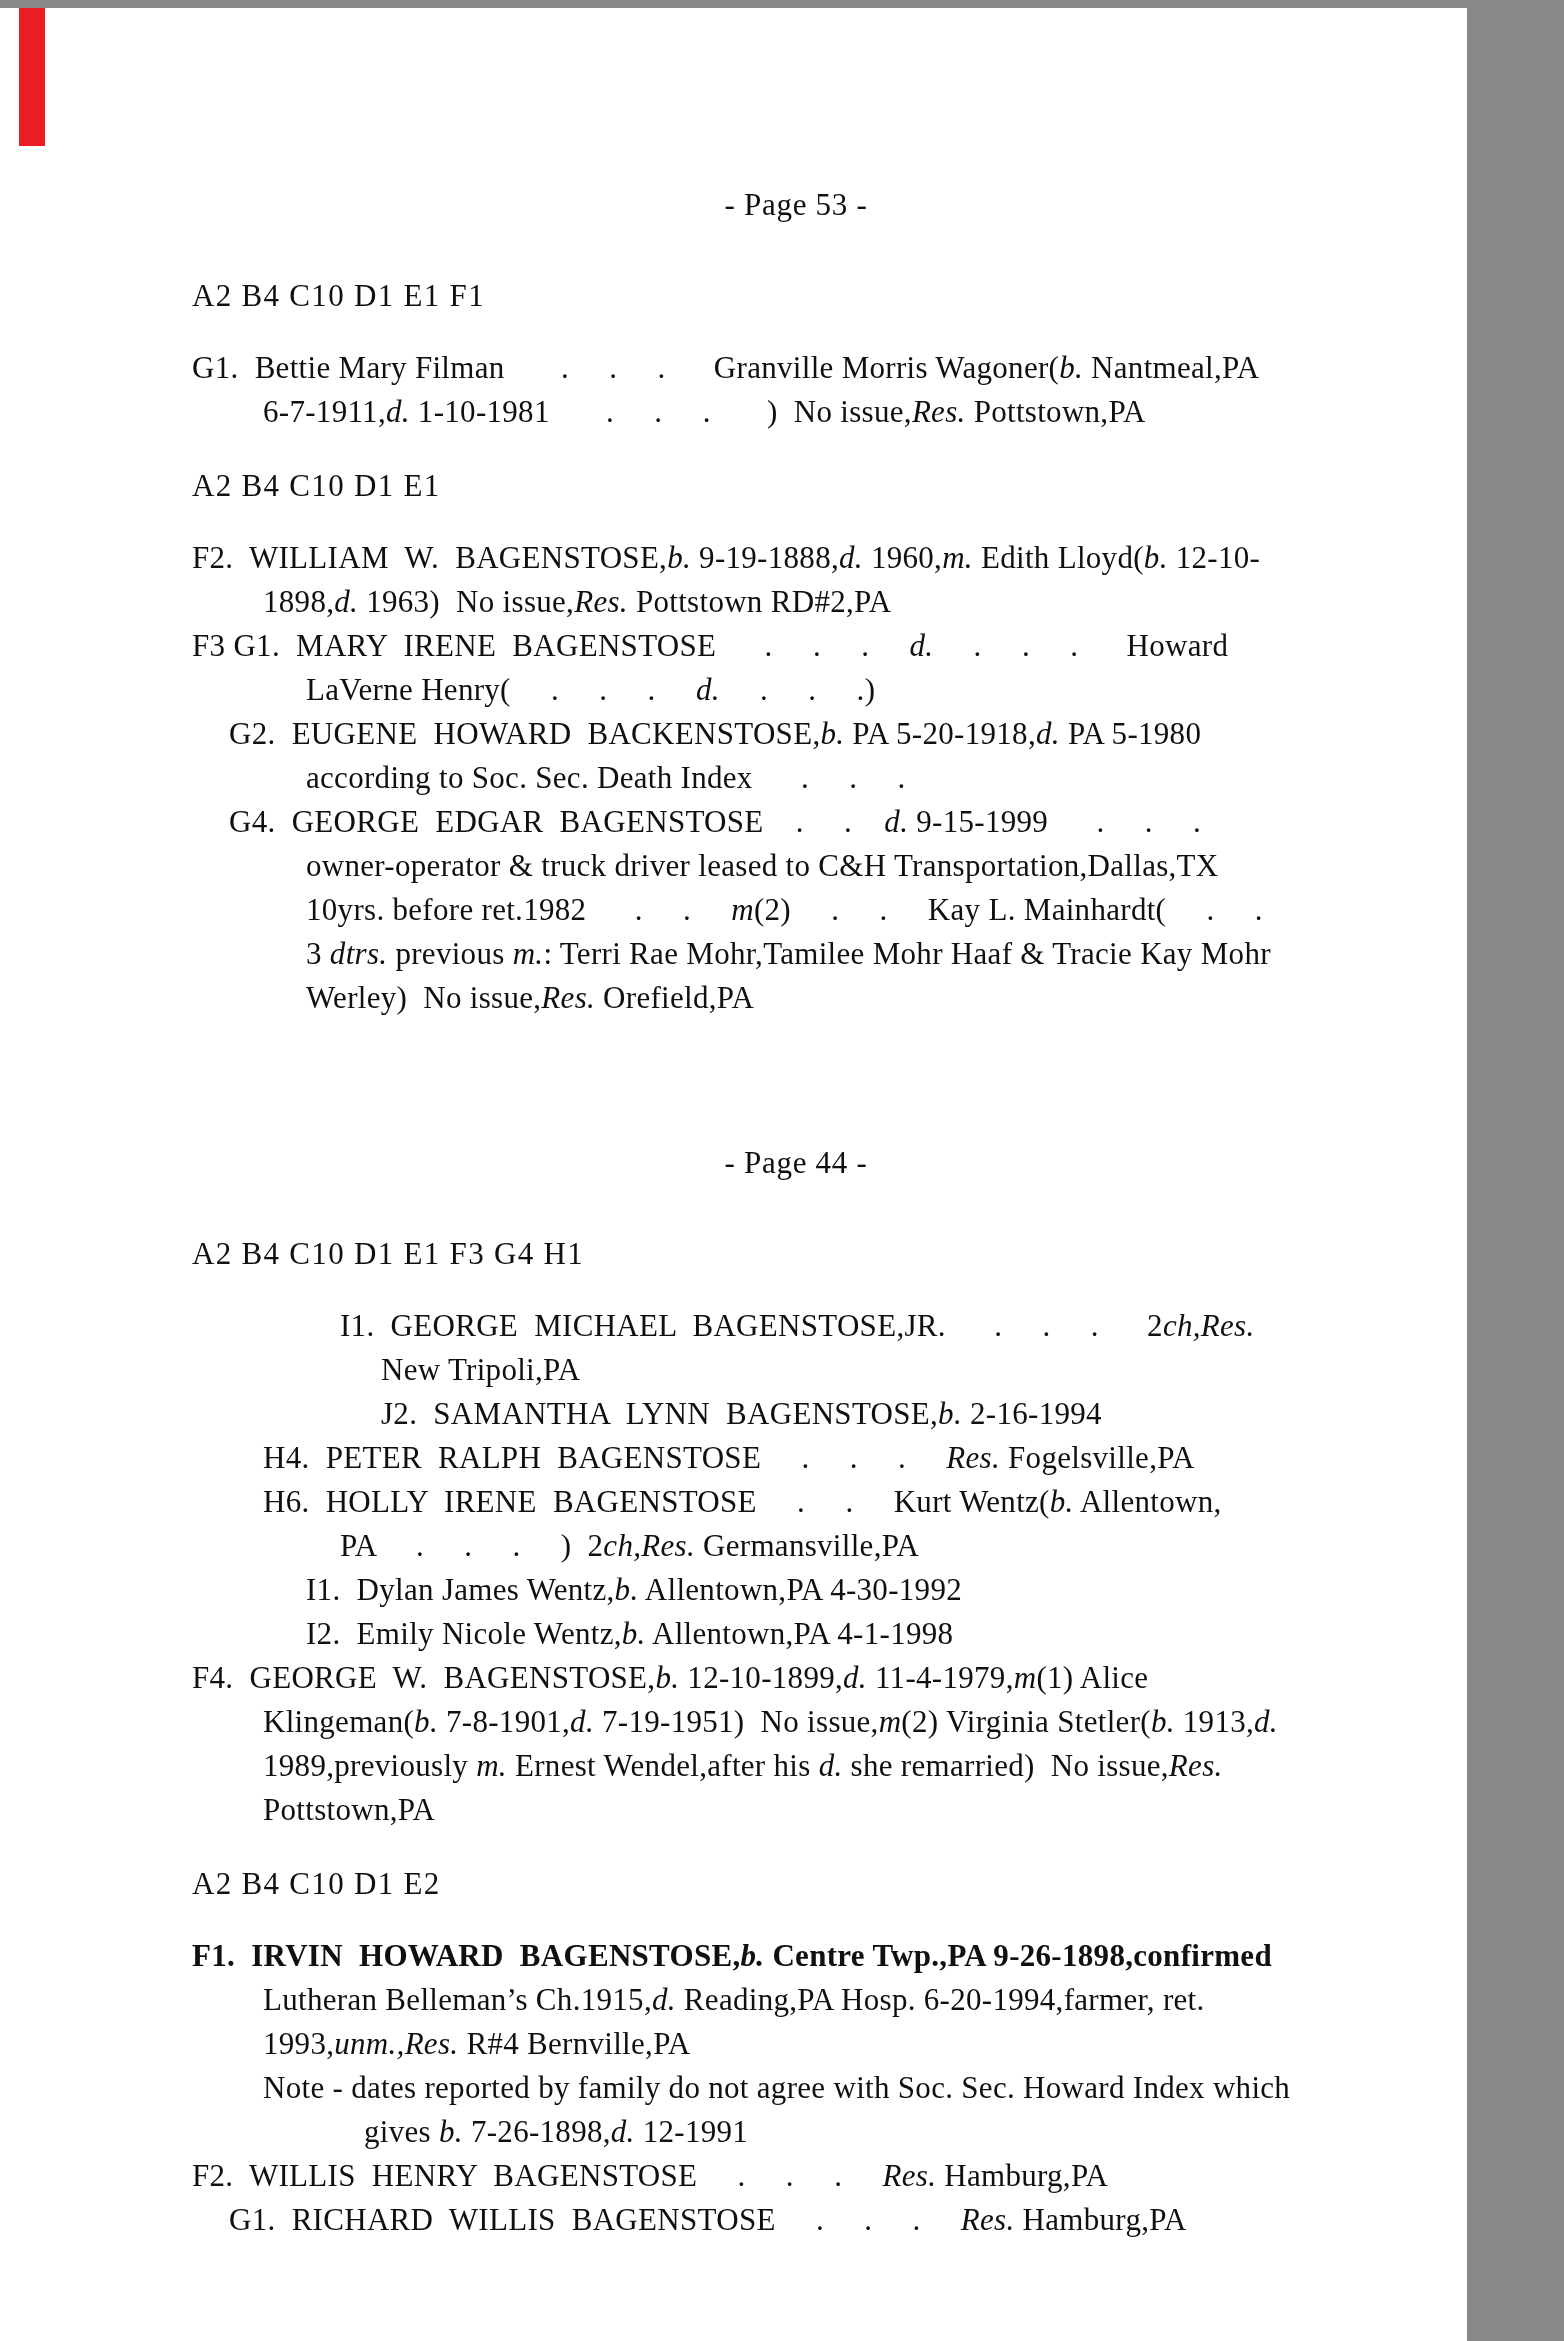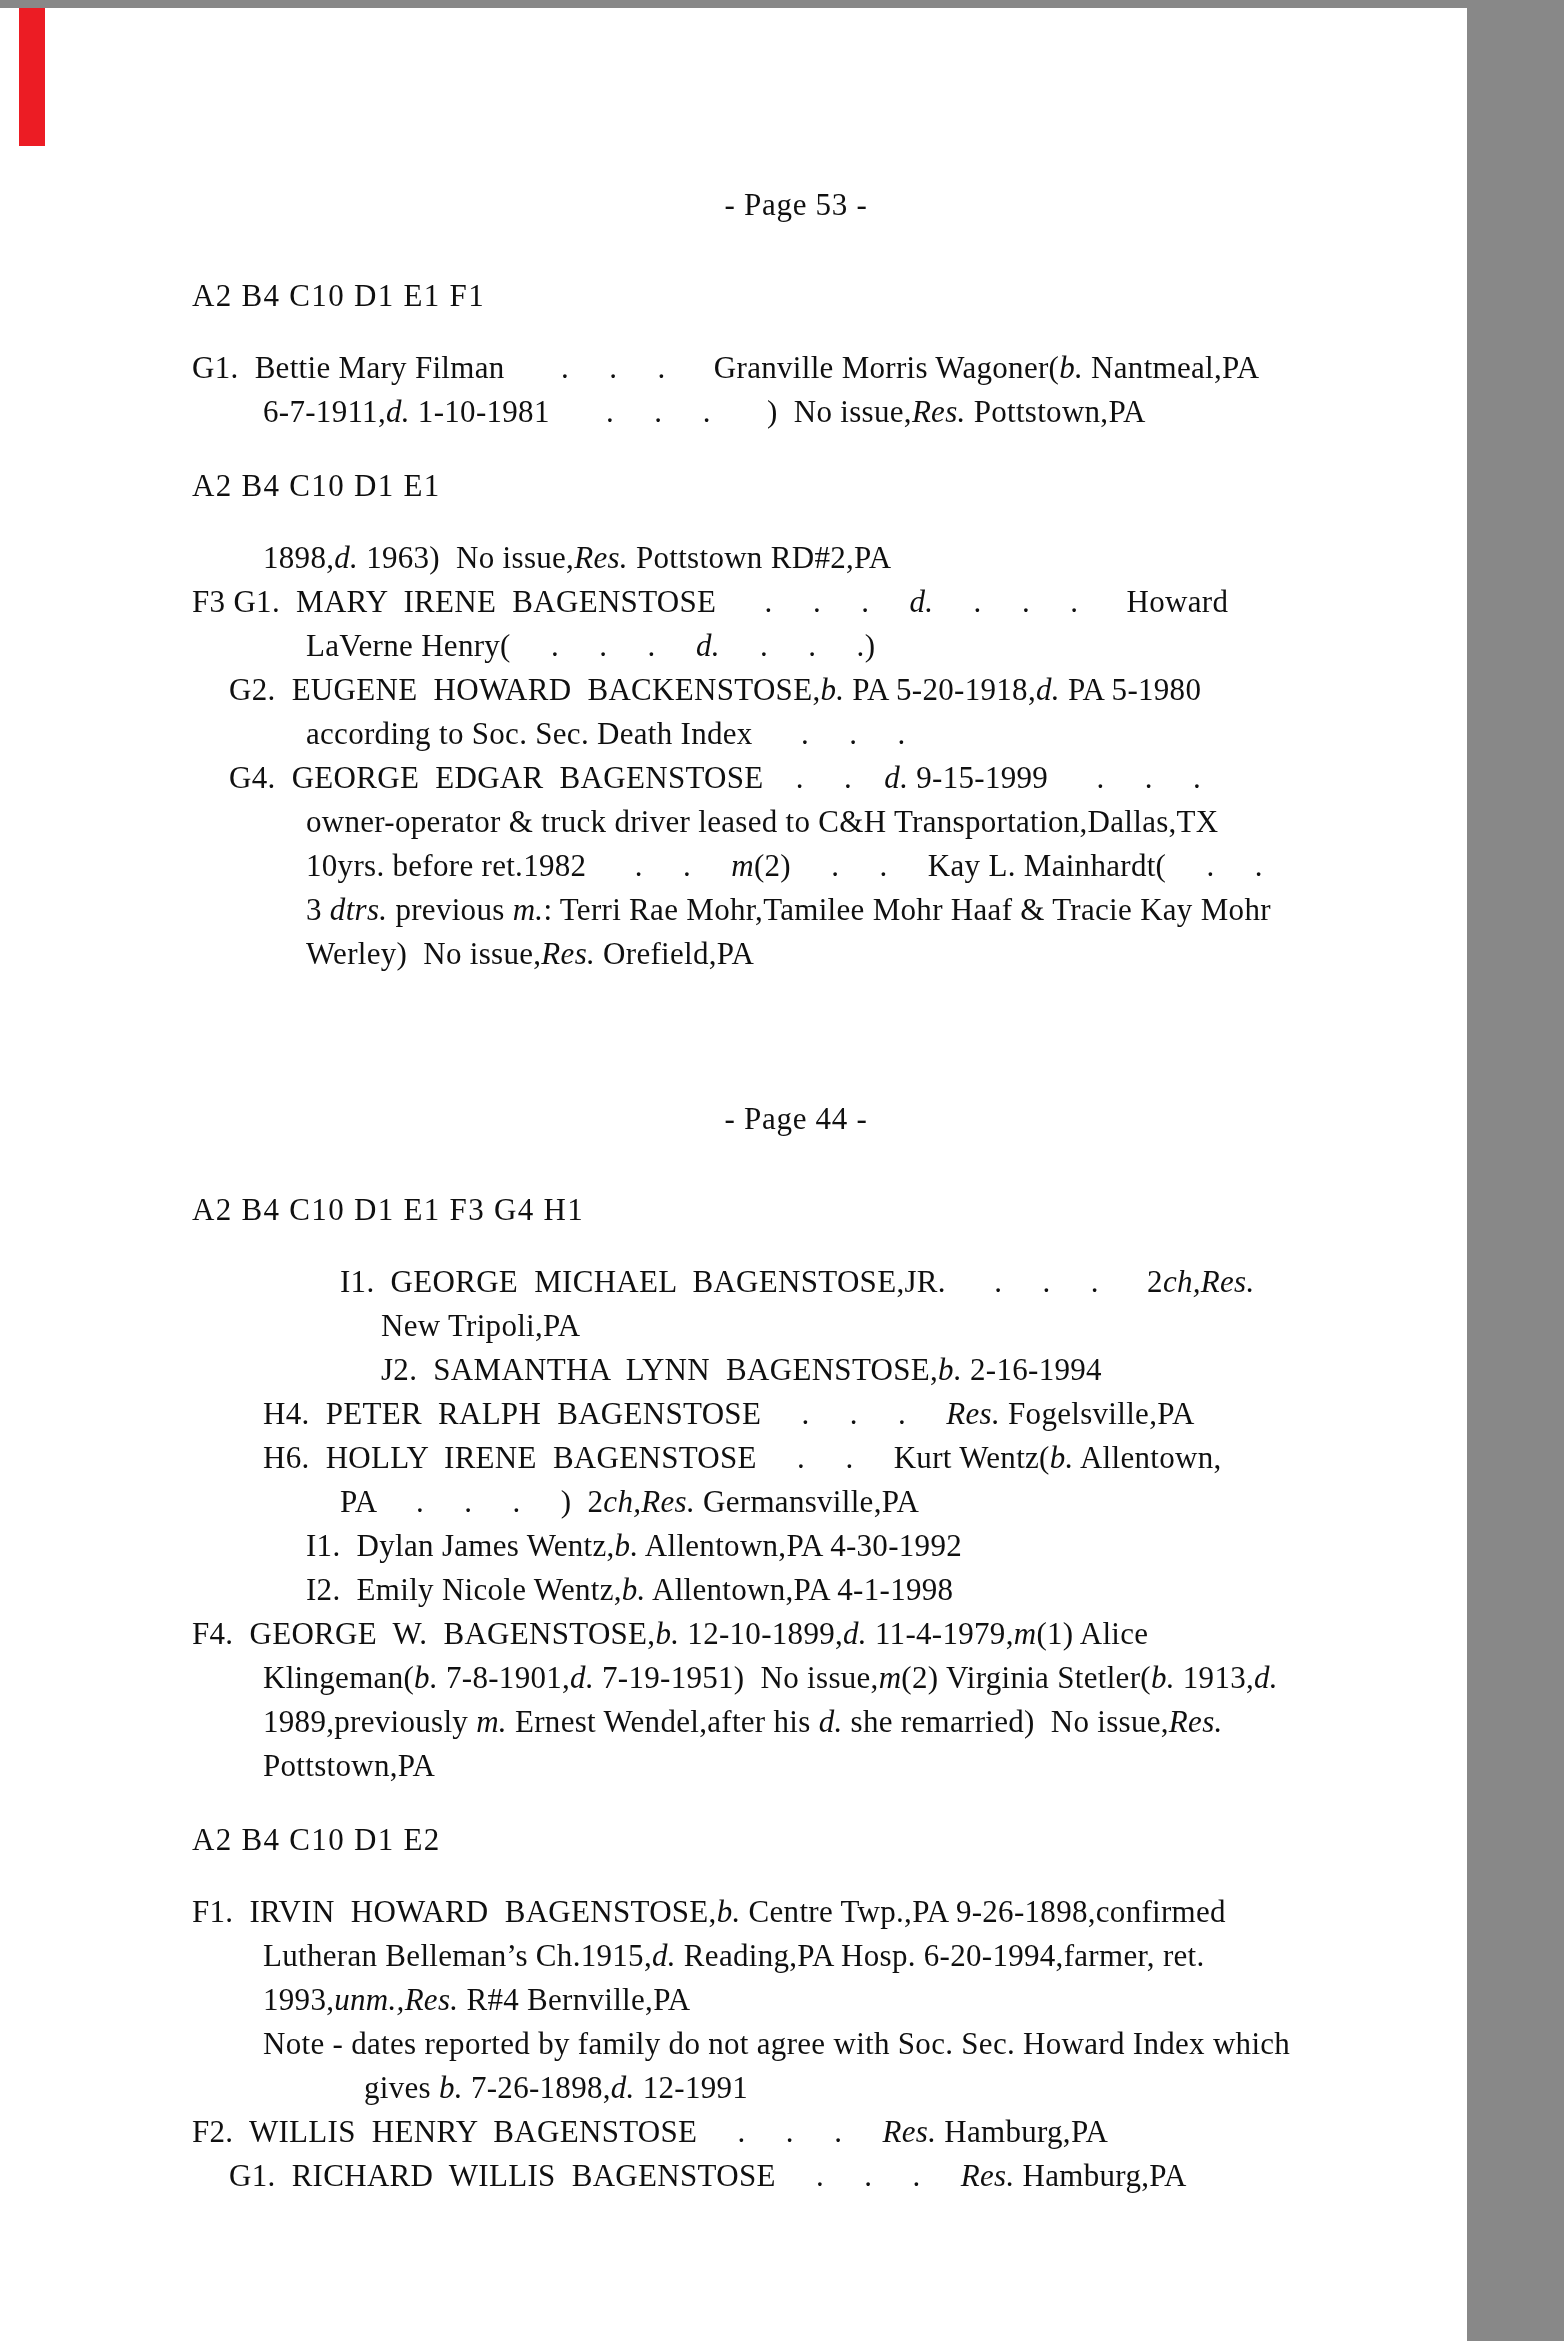--- a/index.html
+++ b/index.html
@@ -57,20 +57,21 @@
   <div class="content">
       <div class="section">
         <div class="page-header">- Page 53 -</div>
         <div class="group">
           <div class="group-code">A2 B4 C10 D1 E1 F1</div>
           <div class="line" style="margin-left: 0px;">G1.  Bettie Mary Filman       .     .     .      Granville Morris Wagoner(<i>b.</i> Nantmeal,PA</div>
           <div class="line" style="margin-left: 71px;">6-7-1911,<i>d.</i> 1-10-1981       .     .     .       )  No issue,<i>Res.</i> Pottstown,PA</div>
         </div>
         <div class="group">
           <div class="group-code">A2 B4 C10 D1 E1</div>
+          <div class="line" style="margin-left: 0px;">F2.  WILLIAM  W.  BAGENSTOSE,<i>b.</i> 9-19-1888,<i>d.</i> 1960,<i>m.</i> Edith Lloyd(<i>b.</i> 12-10-</div>
           <div class="line" style="margin-left: 71px;">1898,<i>d.</i> 1963)  No issue,<i>Res.</i> Pottstown RD#2,PA</div>
           <div class="line" style="margin-left: 0px;">F3 G1.  MARY  IRENE  BAGENSTOSE      .     .     .     <i>d.</i>     .     .     .      Howard</div>
           <div class="line" style="margin-left: 114px;">LaVerne Henry(     .     .     .     <i>d.</i>     .     .     .)</div>
           <div class="line" style="margin-left: 37px;">G2.  EUGENE  HOWARD  BACKENSTOSE,<i>b.</i> PA 5-20-1918,<i>d.</i> PA 5-1980</div>
           <div class="line" style="margin-left: 114px;">according to Soc. Sec. Death Index      .     .     .</div>
           <div class="line" style="margin-left: 37px;">G4.  GEORGE  EDGAR  BAGENSTOSE    .     .    <i>d.</i> 9-15-1999      .     .     .</div>
           <div class="line" style="margin-left: 114px;">owner-operator &amp; truck driver leased to C&amp;H Transportation,Dallas,TX</div>
           <div class="line" style="margin-left: 114px; font-family: Liberation Serif, serif;">10yrs. before ret.1982      .     .     <i>m</i>(2)     .     .     Kay L. Mainhardt(     .     .</div>
           <div class="line" style="margin-left: 114px;">3 <i>dtrs.</i> previous <i>m.</i>: Terri Rae Mohr,Tamilee Mohr Haaf &amp; Tracie Kay Mohr</div>
           <div class="line" style="margin-left: 114px;">Werley)  No issue,<i>Res.</i> Orefield,PA</div>
@@ -88,21 +89,21 @@
           <div class="line" style="margin-left: 148px;">PA     .     .     .     )  2<i>ch,Res.</i> Germansville,PA</div>
           <div class="line" style="margin-left: 114px;">I1.  Dylan James Wentz,<i>b.</i> Allentown,PA 4-30-1992</div>
           <div class="line" style="margin-left: 114px;">I2.  Emily Nicole Wentz,<i>b.</i> Allentown,PA 4-1-1998</div>
           <div class="line" style="margin-left: 0px;">F4.  GEORGE  W.  BAGENSTOSE,<i>b.</i> 12-10-1899,<i>d.</i> 11-4-1979,<i>m</i>(1) Alice</div>
           <div class="line" style="margin-left: 71px;">Klingeman(<i>b.</i> 7-8-1901,<i>d.</i> 7-19-1951)  No issue,<i>m</i>(2) Virginia Stetler(<i>b.</i> 1913,<i>d.</i></div>
           <div class="line" style="margin-left: 71px;">1989,previously <i>m.</i> Ernest Wendel,after his <i>d.</i> she remarried)  No issue,<i>Res.</i></div>
           <div class="line" style="margin-left: 71px;">Pottstown,PA</div>
         </div>
         <div class="group">
           <div class="group-code">A2 B4 C10 D1 E2</div>
-          <div class="line" style="margin-left: 0px;">F1.  IRVIN  HOWARD  BAGENSTOSE,<i>b.</i> Centre Twp.,PA 9-26-1898,confirmed</div>
+          <div class="line" style="margin-left: 0px; font-weight: bold;">F1.  IRVIN  HOWARD  BAGENSTOSE,<i>b.</i> Centre Twp.,PA 9-26-1898,confirmed</div>
           <div class="line" style="margin-left: 71px;">Lutheran Belleman’s Ch.1915,<i>d.</i> Reading,PA Hosp. 6-20-1994,farmer, ret.</div>
           <div class="line" style="margin-left: 71px;">1993,<i>unm.,Res.</i> R#4 Bernville,PA</div>
           <div class="line" style="margin-left: 71px;">Note - dates reported by family do not agree with Soc. Sec. Howard Index which</div>
           <div class="line" style="margin-left: 172px;">gives <i>b.</i> 7-26-1898,<i>d.</i> 12-1991</div>
           <div class="line" style="margin-left: 0px;">F2.  WILLIS  HENRY  BAGENSTOSE     .     .     .     <i>Res.</i> Hamburg,PA</div>
           <div class="line" style="margin-left: 37px;">G1.  RICHARD  WILLIS  BAGENSTOSE     .     .     .     <i>Res.</i> Hamburg,PA</div>
         </div>
       </div>
     </div>
 </div>

